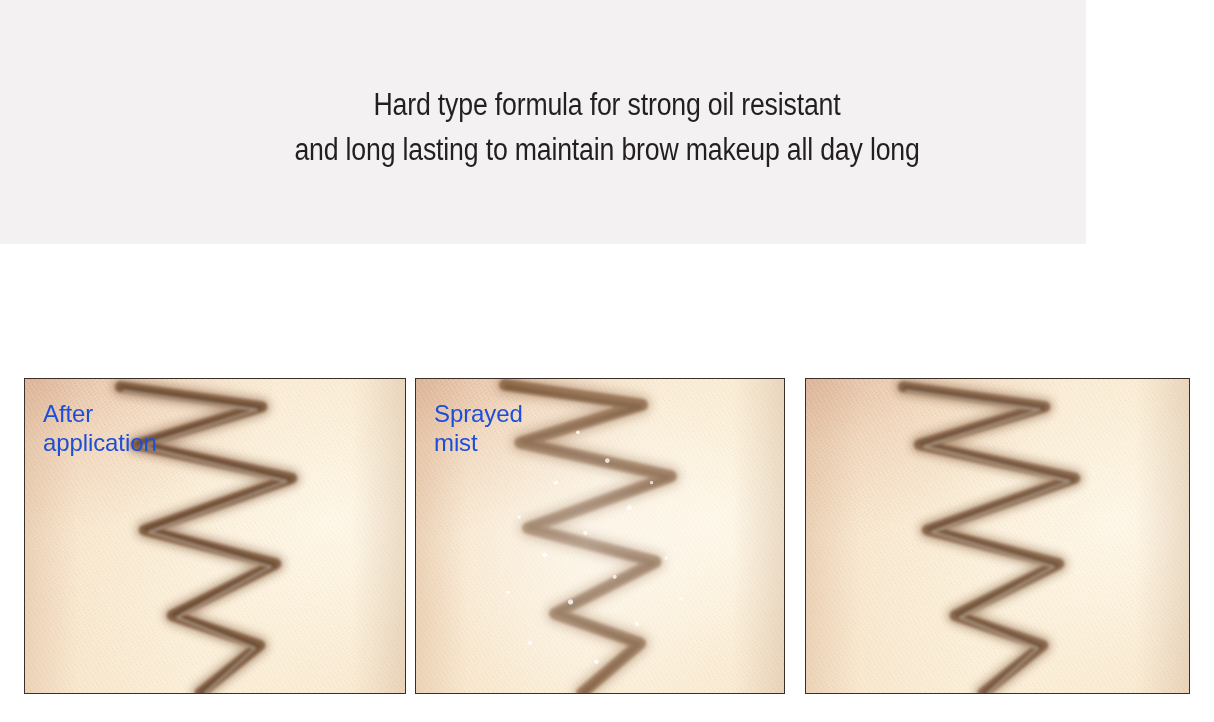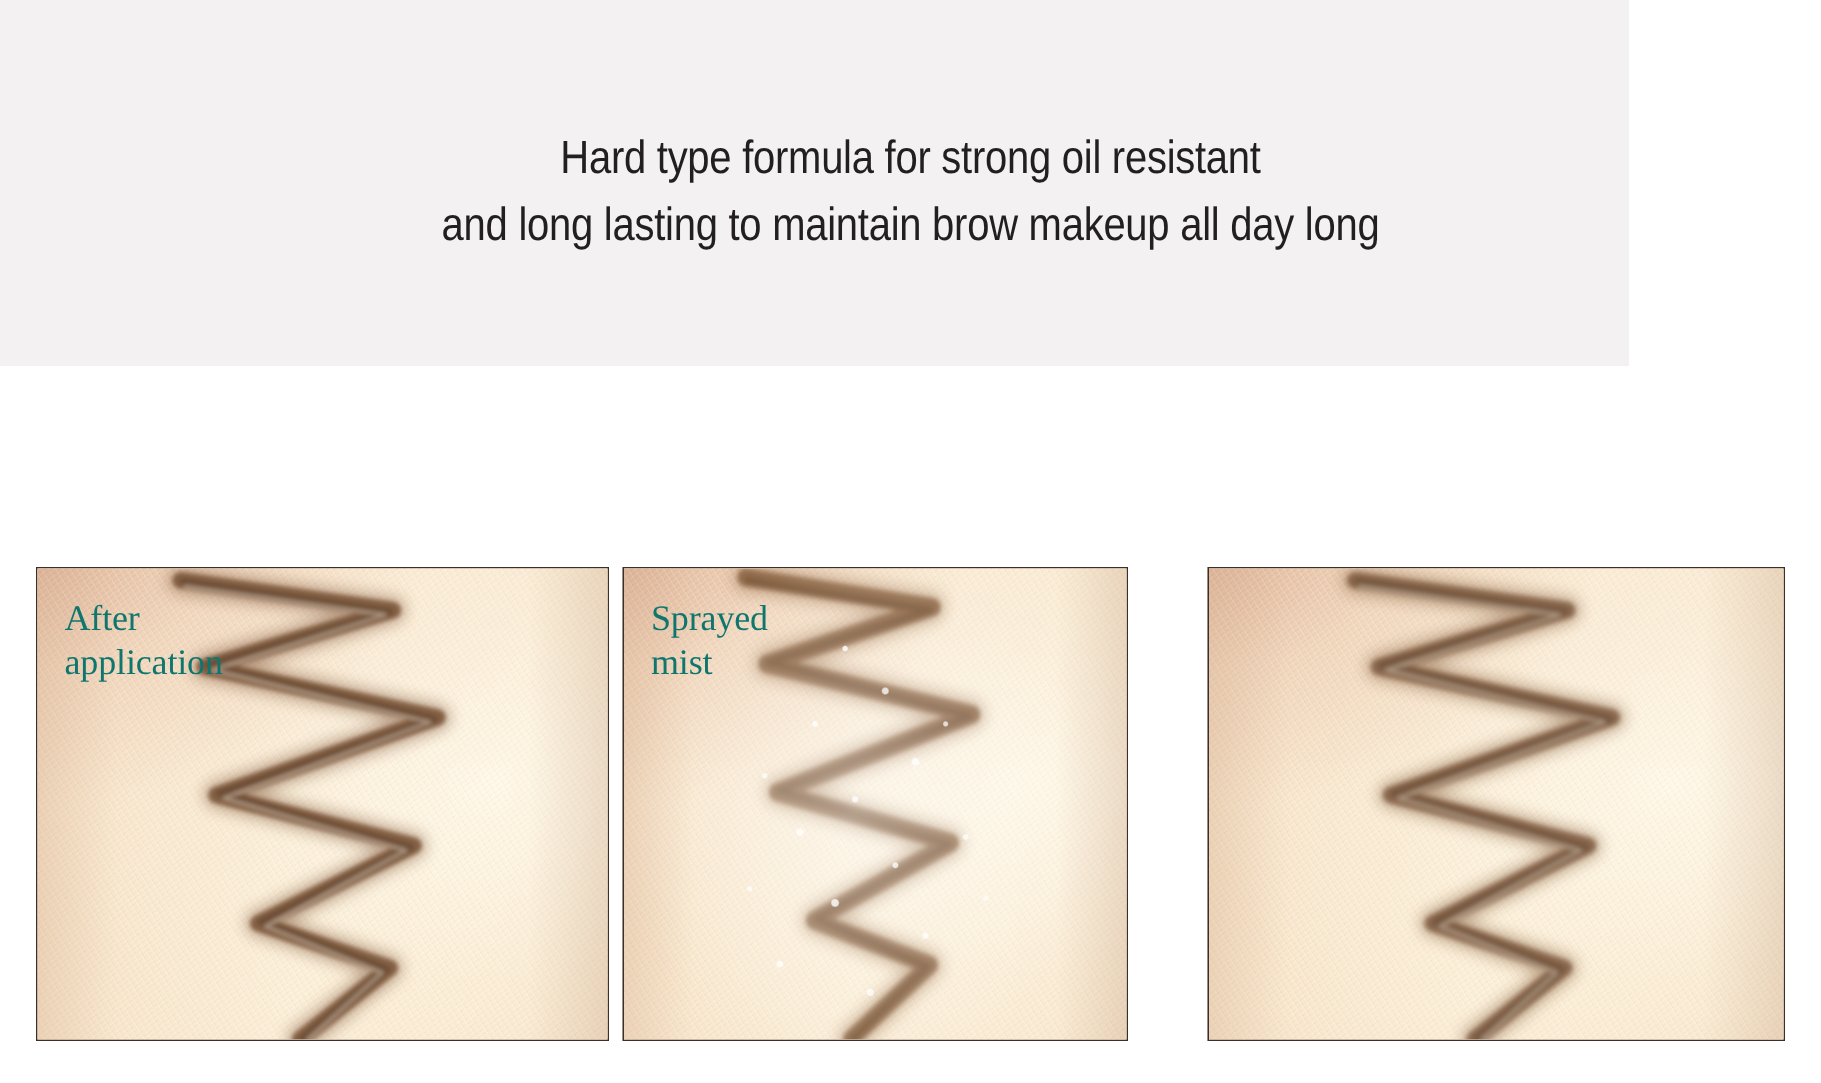--- a/index.html
+++ b/index.html
@@ -52,21 +52,21 @@
   .swatch-panel {
     position: absolute;
     top: 0;
     height: 316px;
     box-sizing: border-box;
     border: 1px solid #3b2f2a;
     overflow: hidden;
     background-color: #f3ddc4;
   }
   #panel-0 { left: 0px;   width: 382px; }
-  #panel-1 { left: 391px; width: 337px; }
+  #panel-1 { left: 391px; width: 370px; }
   #panel-2 { left: 781px; width: 385px; }
 
   
   .skin {
     position: absolute;
     left: -4%;
     top: -4%;
     width: 108%;
     height: 108%;
     background:
@@ -154,22 +154,22 @@
       rgba(255,255,255,0.40) 0%,
       rgba(255,255,255,0.16) 45%,
       rgba(255,255,255,0) 78%);
   }
 
   
   .panel-caption {
     position: absolute;
     left: 18px;
     top: 20px;
-    color: #0f766e;
-    font-family: Liberation Serif, serif;
+    color: #1d4ed8;
+    font-family: Liberation Sans, sans-serif;
     font-size: 24px;
     line-height: 29px;
     letter-spacing: -0.1px;
     white-space: pre-line;
     z-index: 5;
   }
 </style>
 </head>
 <body>
 

